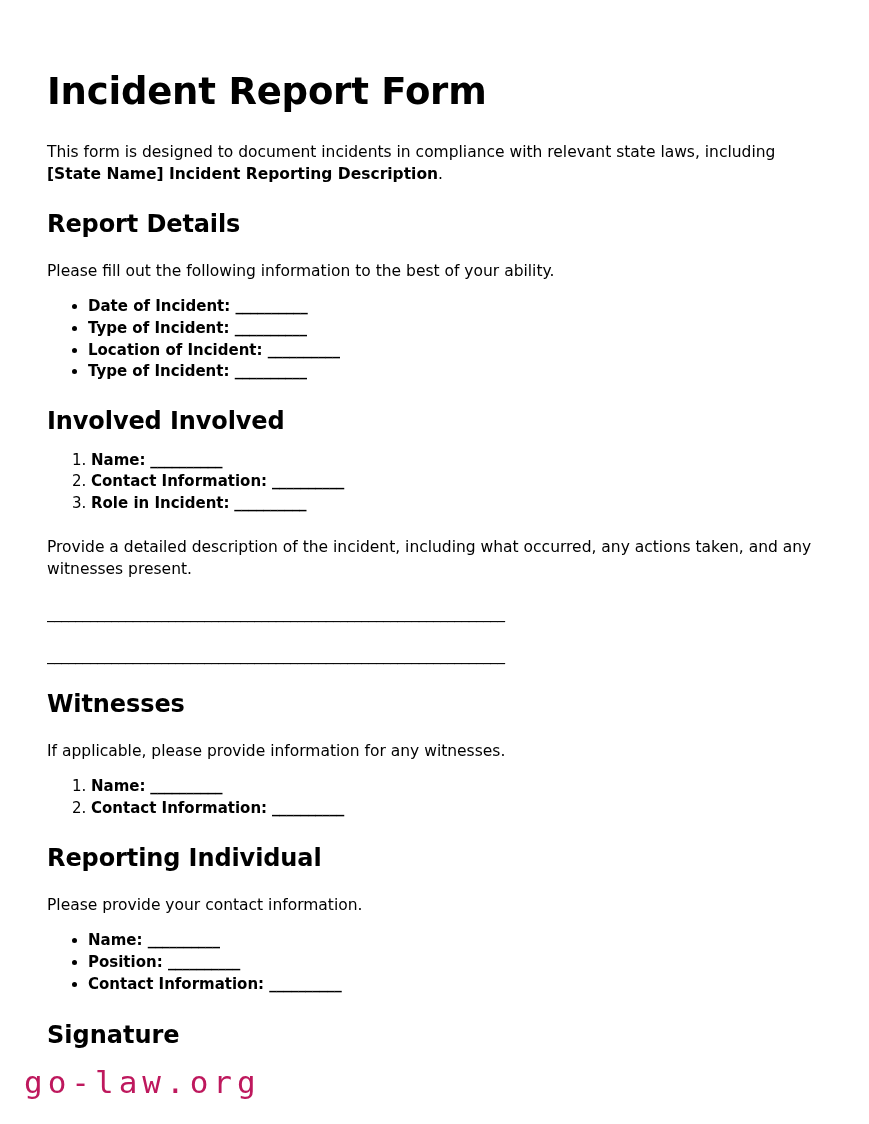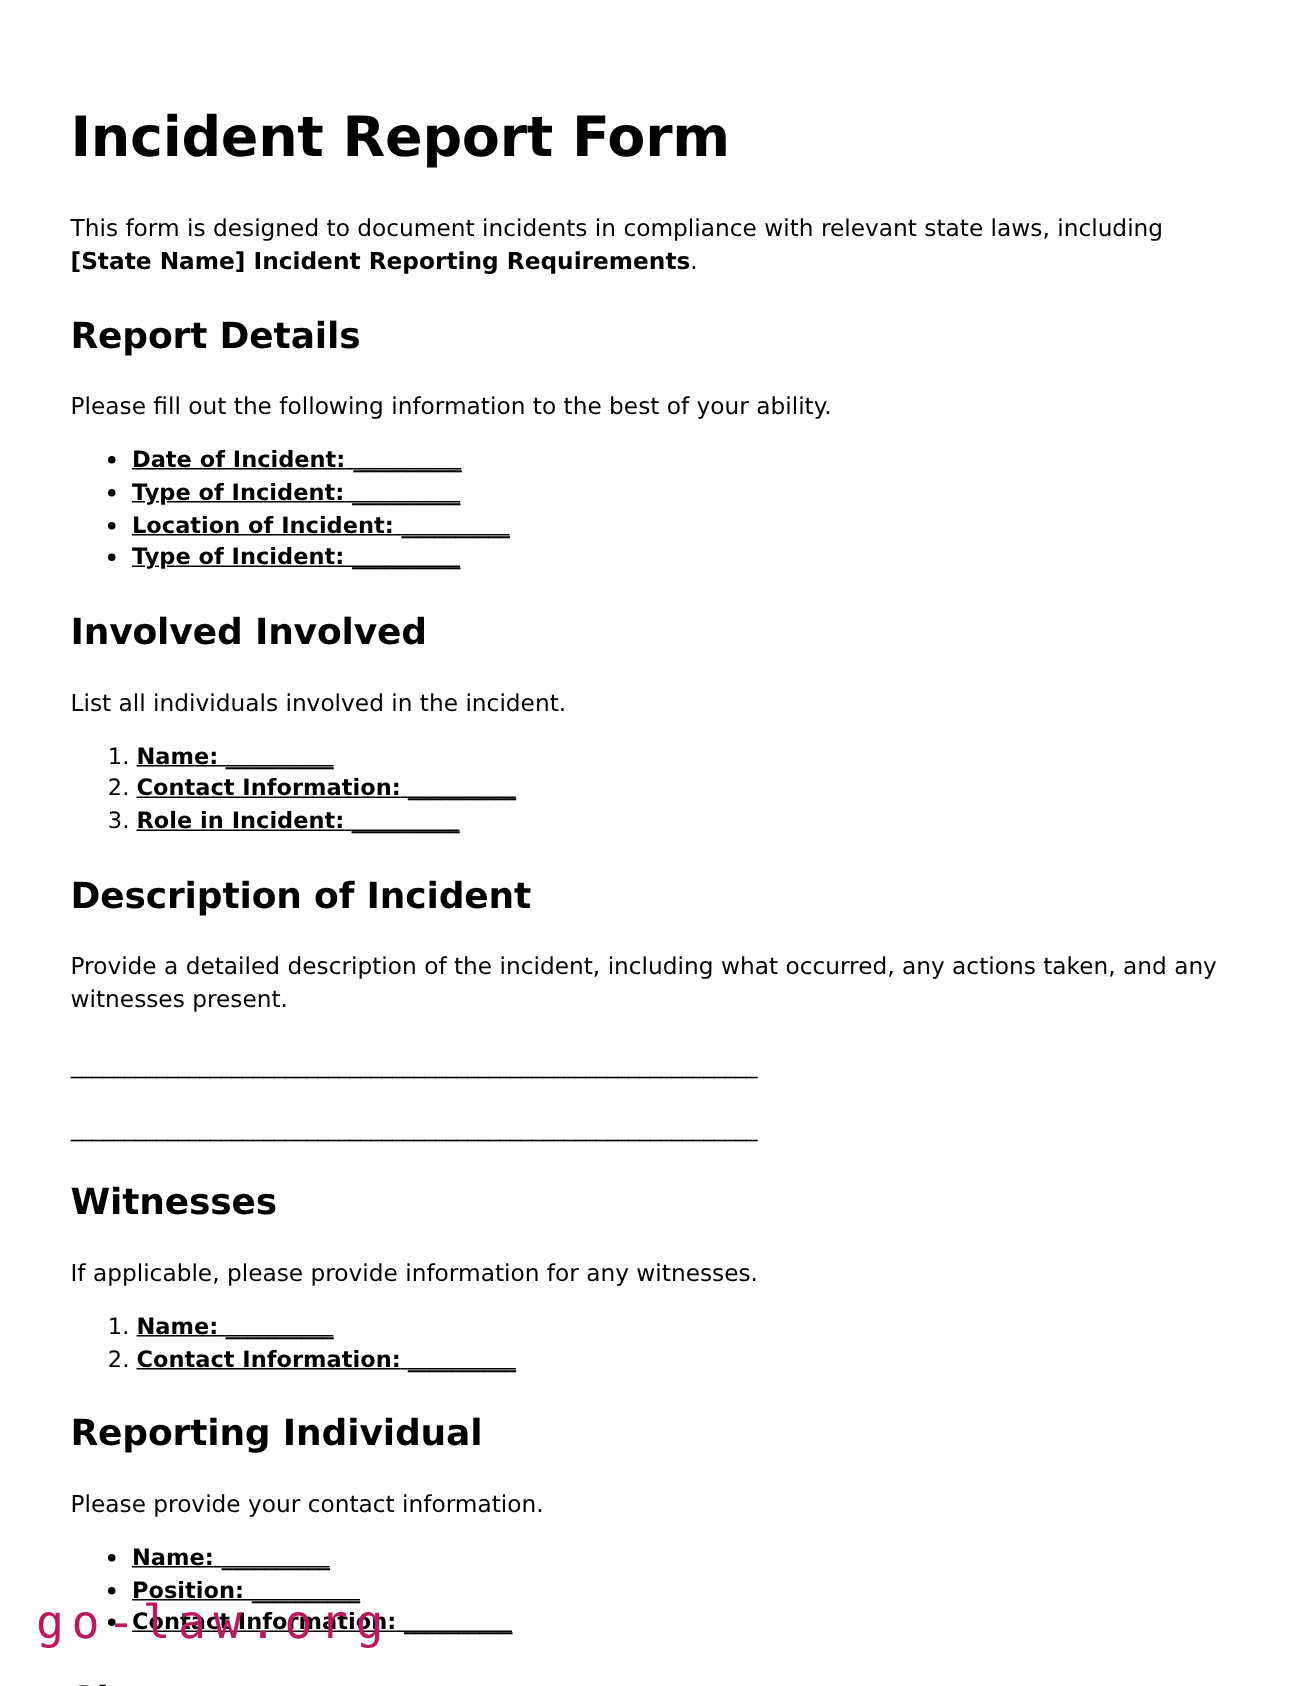--- a/index.html
+++ b/index.html
@@ -57,21 +57,20 @@
     line-height: 1.42;
     margin: 22px 0 0 0;
     max-width: 770px;
   }
 
   ul.form-list, ol.form-list {
     margin: 14px 0 0 0;
     padding-left: 41px;
     font-size: 15px;
     line-height: 1.38;
-    text-decoration: underline;
   }
   ol.form-list { padding-left: 44px; }
 
   ul.form-list li, ol.form-list li {
     margin: 0 0 1px 0;
     font-weight: bold;
   }
   ol.form-list li { font-weight: normal; }
   ol.form-list li .lbl { font-weight: bold; }
   ul.form-list li .lbl { font-weight: bold; }
@@ -118,41 +117,39 @@
   }
 </style>
 </head>
 <body>
 
 <div class="page">
 
   <h1 class="doc-title">Incident Report Form</h1>
 
   <p class="intro">
-    <span>This form is designed to document incidents in compliance with relevant state laws, including </span><b>[State Name] Incident Reporting Requirements</b><span>.</span>
+    <span>This form is designed to document incidents in compliance with relevant state laws, including </span><b>[State Name] Incident Reporting Description</b><span>.</span>
   </p>
 
   <h2 class="section-title">Report Details</h2>
   <p class="section-note">Please fill out the following information to the best of your ability.</p>
   <ul class="form-list">
     <li><span class="lbl">Date of Incident:</span> <span class="blank">__________</span></li>
     <li><span class="lbl">Type of Incident:</span> <span class="blank">__________</span></li>
     <li><span class="lbl">Location of Incident:</span> <span class="blank">__________</span></li>
     <li><span class="lbl">Type of Incident:</span> <span class="blank">__________</span></li>
   </ul>
 
   <h2 class="section-title">Involved Involved</h2>
-  <p class="section-note">List all individuals involved in the incident.</p>
   <ol class="form-list">
     <li><span class="lbl">Name:</span> <span class="blank">__________</span></li>
     <li><span class="lbl">Contact Information:</span> <span class="blank">__________</span></li>
     <li><span class="lbl">Role in Incident:</span> <span class="blank">__________</span></li>
   </ol>
 
-  <h2 class="section-title">Description of Incident</h2>
   <p class="section-note">Provide a detailed description of the incident, including what occurred, any actions taken, and any witnesses present.</p>
   <div class="rule-block">
     <div class="rule-line">________________________________________________________________</div>
     <div class="rule-line">________________________________________________________________</div>
   </div>
 
   <h2 class="section-title">Witnesses</h2>
   <p class="section-note">If applicable, please provide information for any witnesses.</p>
   <ol class="form-list">
     <li><span class="lbl">Name:</span> <span class="blank">__________</span></li>

